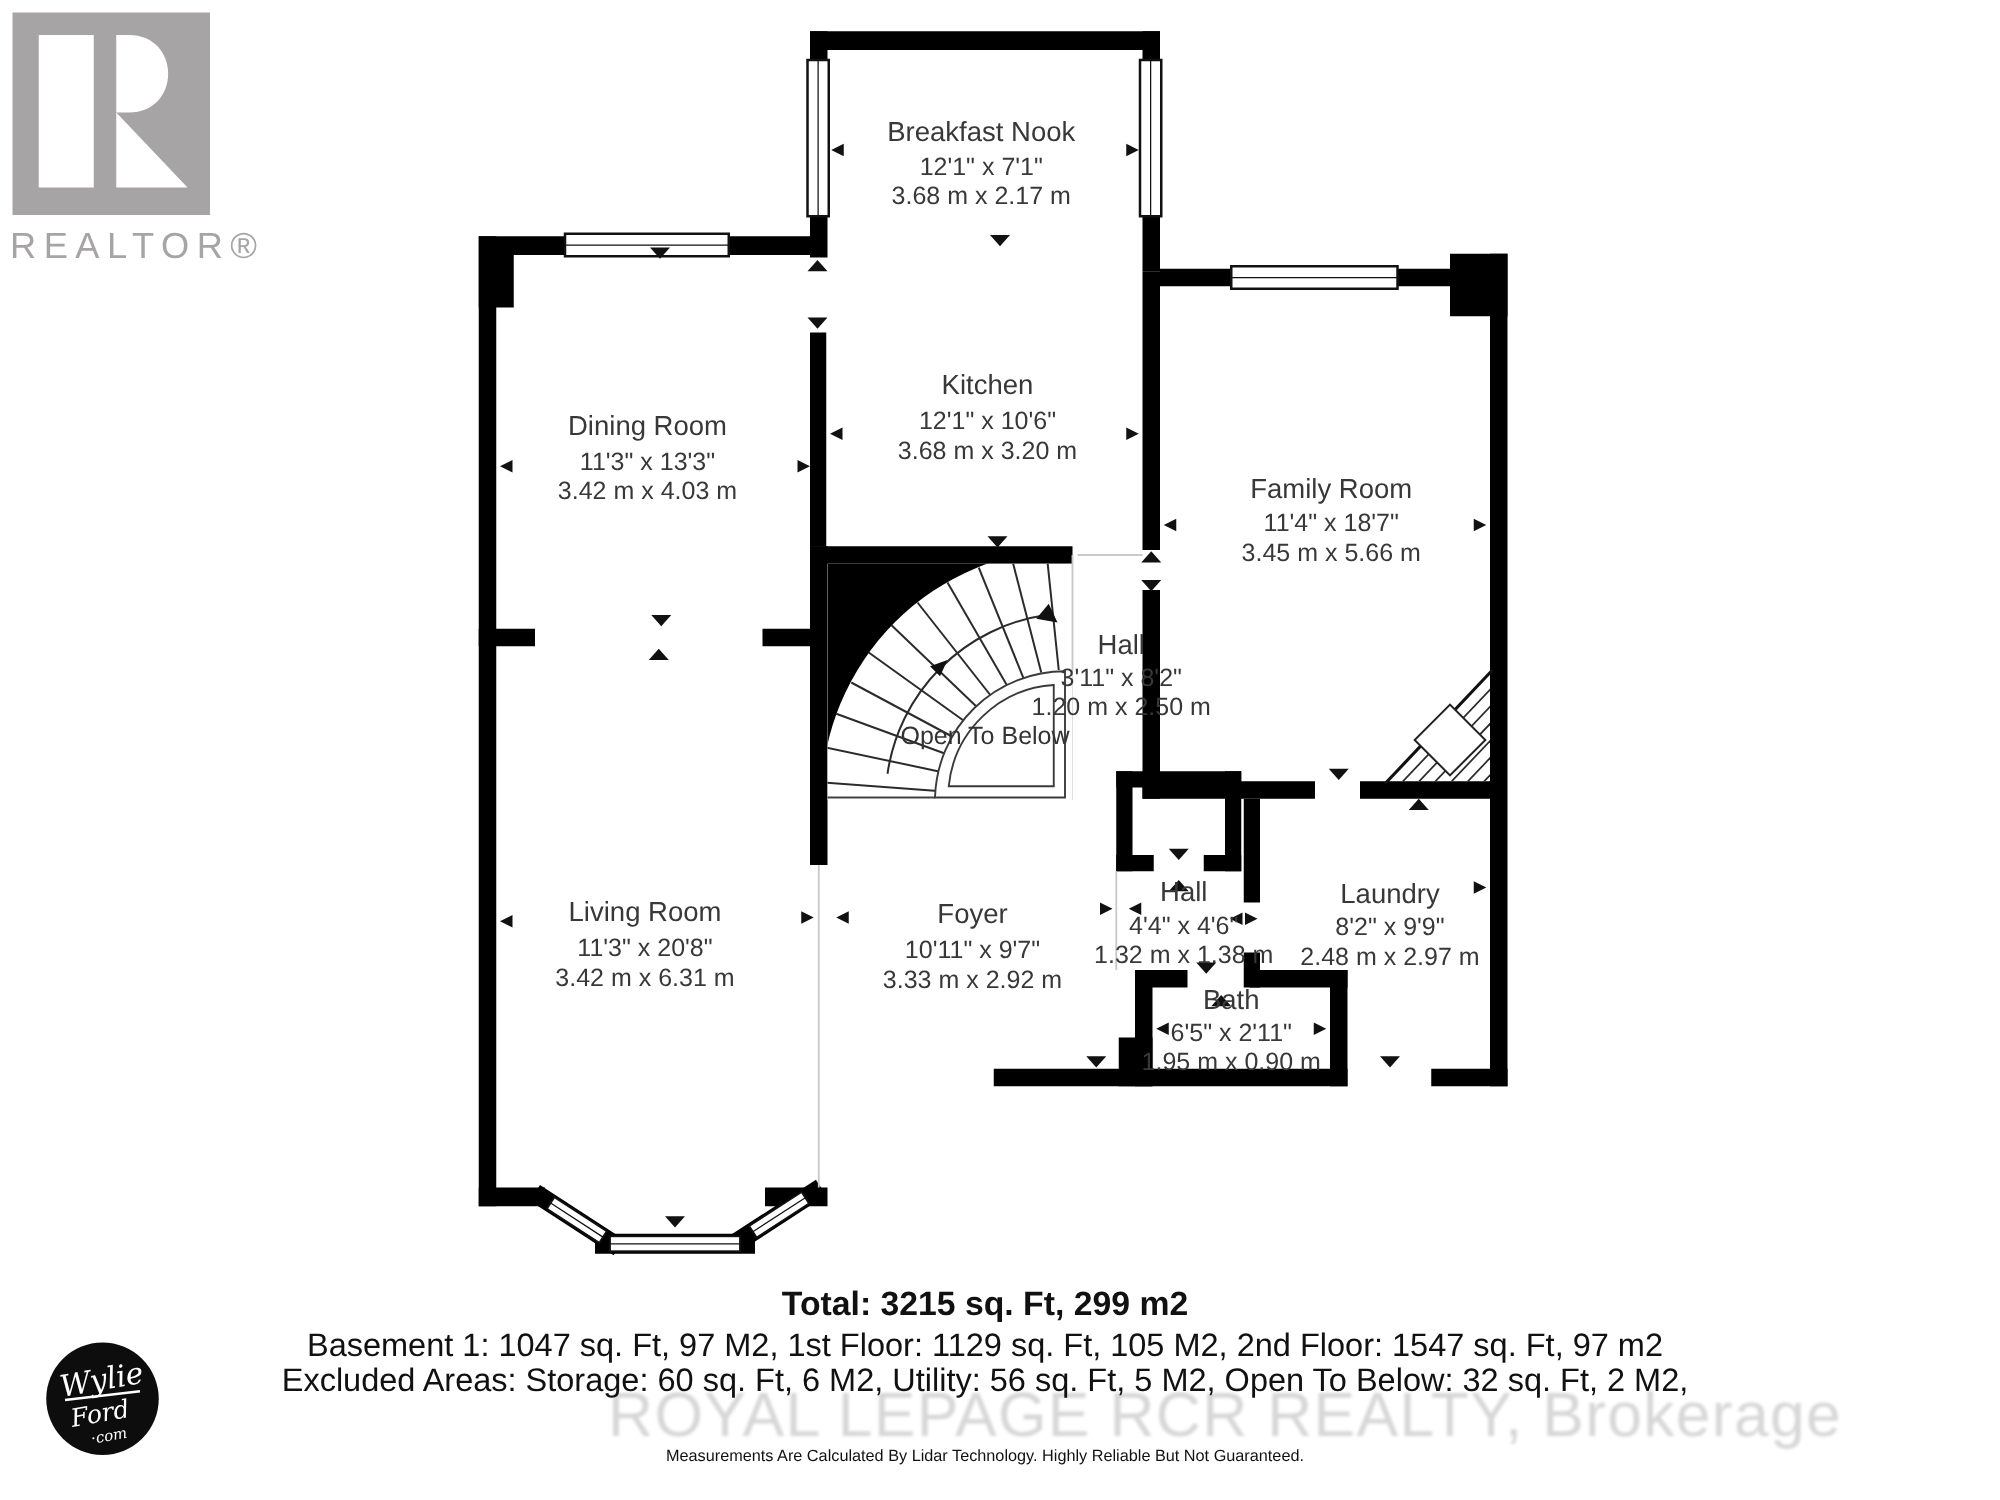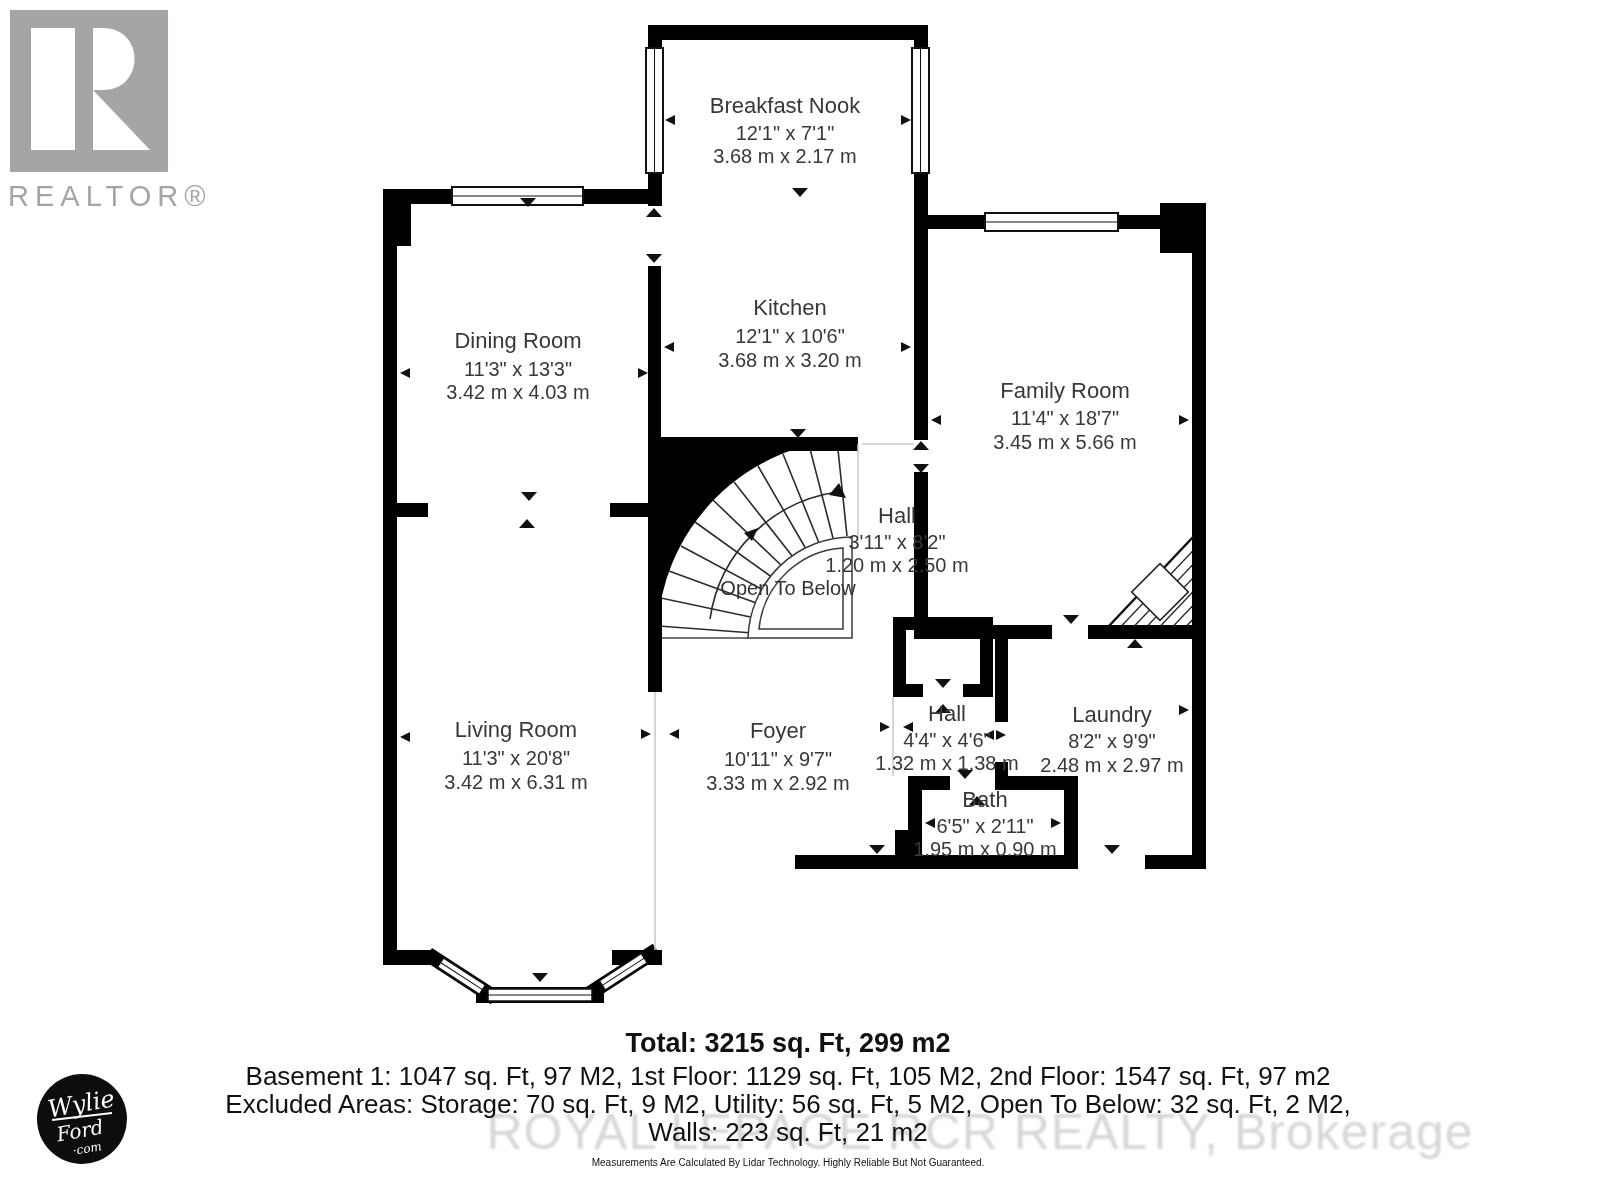--- a/index.html
+++ b/index.html
@@ -13,35 +13,34 @@
   .sig-big{font-size:24px;fill:#fff;font-family:"DejaVu Serif",serif;font-style:italic;}
   .sig-mid{font-size:20px;fill:#fff;font-family:"DejaVu Serif",serif;font-style:italic;}
   .sig-small{font-size:12px;fill:#fff;font-family:"DejaVu Serif",serif;font-style:italic;}
   .watermark{position:absolute;top:1103px;left:980px;transform:translateX(-50%);
              font-size:50px;letter-spacing:1px;color:#d7d7d7;filter:blur(1.2px);
              white-space:nowrap;z-index:1;}
   .summary{position:absolute;top:1028px;left:0;width:1576px;text-align:center;color:#111;z-index:2;}
   .summary .total{font-size:27px;font-weight:bold;margin:0 0 3px 0;}
   .summary .line{font-size:26px;line-height:28px;margin:0;}
   .disclaimer{position:absolute;top:1157px;left:0;width:1576px;text-align:center;
-              font-size:10px;color:#111;z-index:2;}
+              font-size:13px;color:#111;z-index:2;}
   .plan-svg{position:absolute;top:0;left:0;z-index:3;}
 </style>
 </head>
 <body>
 
 <div class="canvas">
 
   <div class="watermark">ROYAL LEPAGE RCR REALTY, Brokerage</div>
 
   <div class="summary">
     <p class="total">Total: 3215 sq. Ft, 299 m2</p>
     <p class="line">Basement 1: 1047 sq. Ft, 97 M2, 1st Floor: 1129 sq. Ft, 105 M2, 2nd Floor: 1547 sq. Ft, 97 m2</p>
-    <p class="line">Excluded Areas: Storage: 70 sq. Ft, 9 M2, Utility: 56 sq. Ft, 5 M2, Open To Below: 32 sq. Ft, 2 M2,</p>
-    <p class="line">Walls: 223 sq. Ft, 21 m2</p>
+    <p class="line">Excluded Areas: Storage: 60 sq. Ft, 6 M2, Utility: 56 sq. Ft, 5 M2, Open To Below: 32 sq. Ft, 2 M2,</p>
   </div>
   <div class="disclaimer">Measurements Are Calculated By Lidar Technology. Highly Reliable But Not Guaranteed.</div>
 
   <svg class="plan-svg" width="1600" height="1200" viewBox="0 0 1600 1200">
     <defs>
       <clipPath id="stairClip">
           <rect x="662" y="451" width="196" height="189"></rect>
         </clipPath>
       <clipPath id="fpClip">
           <polygon points="1110,625 1192,538 1192,625"></polygon>

